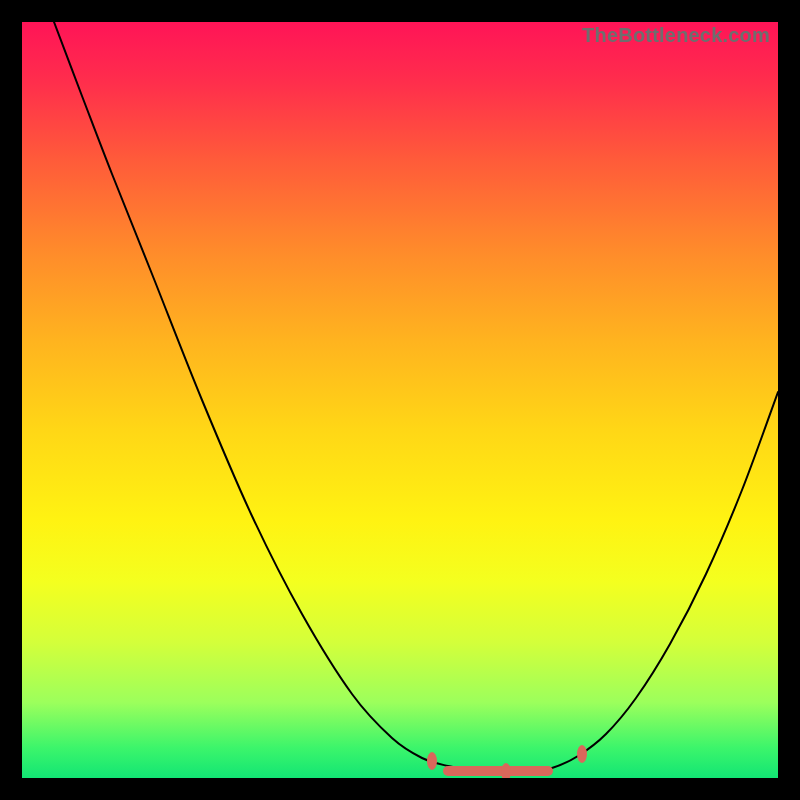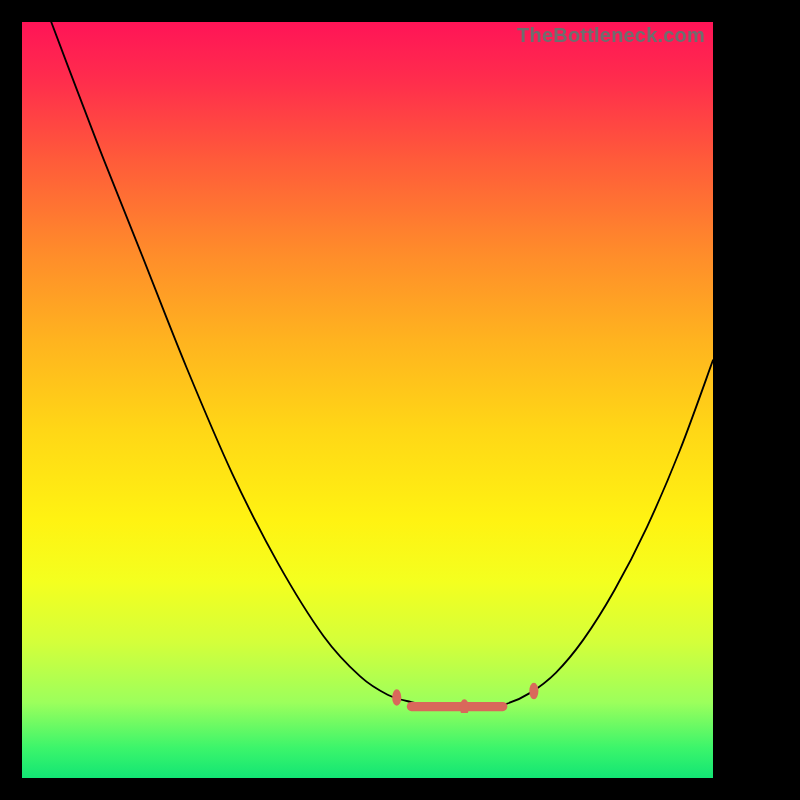--- a/index.html
+++ b/index.html
@@ -7,21 +7,21 @@
   .frame {
     width: 800px;
     height: 800px;
     position: relative;
     background: #000;
   }
   .plot {
     position: absolute;
     left: 22px;
     top: 22px;
-    width: 691px;
+    width: 756px;
     height: 756px;
   }
   .grad {
     position: absolute;
     inset: 0;
     background: linear-gradient(
       to bottom,
       #ff1457 0%,
       #ff2e4c 8%,
       #ff5a3a 18%,

